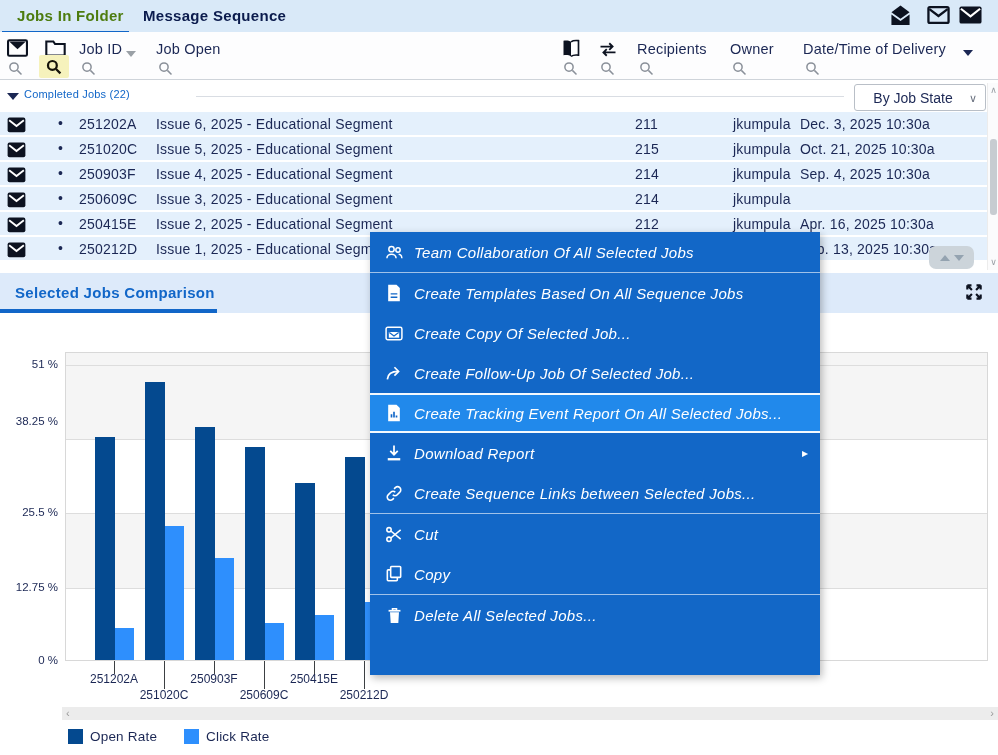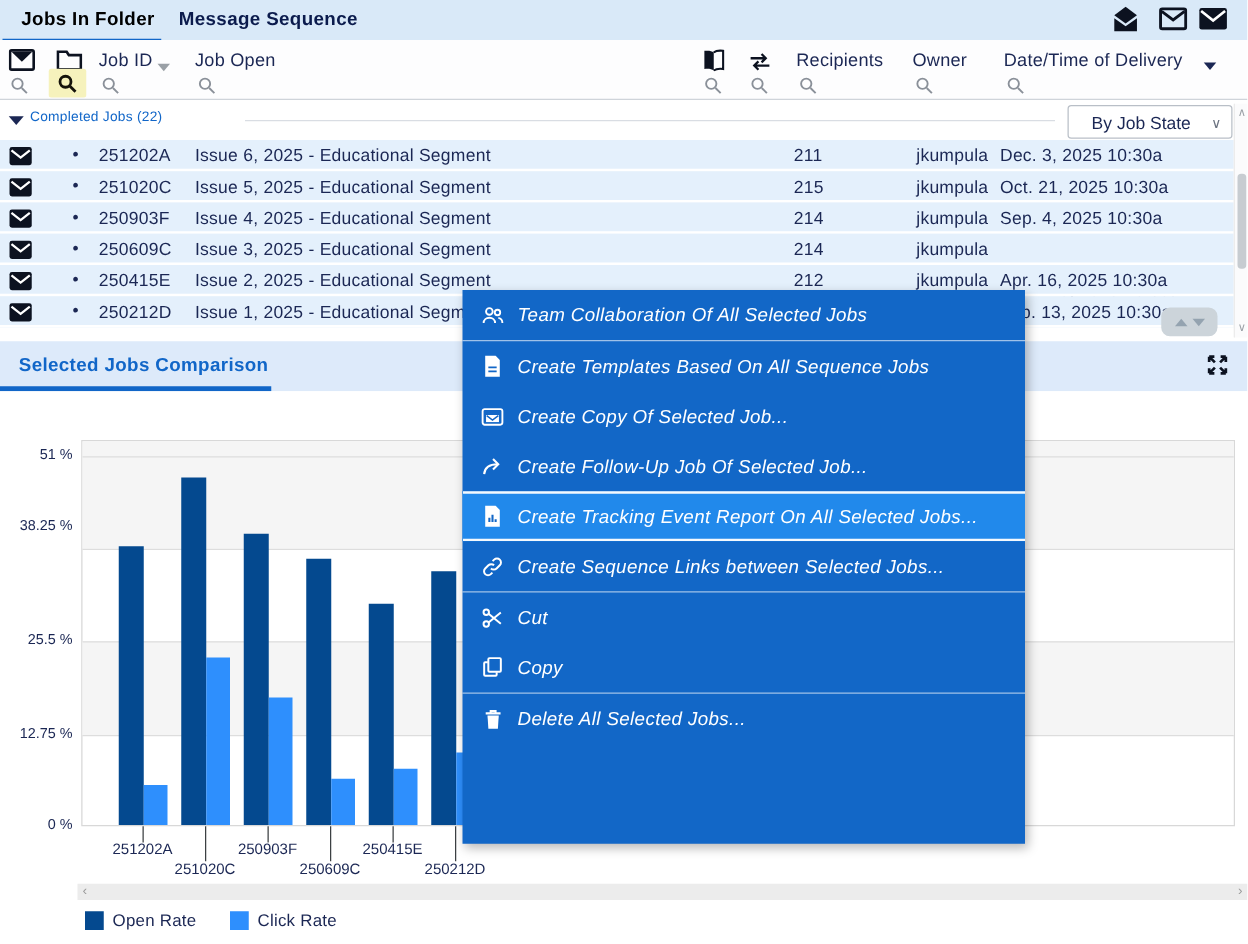--- a/index.html
+++ b/index.html
@@ -6,21 +6,21 @@
   body { background:#fff; }
   #app {
     position:relative; width:998px; height:755px; overflow:hidden;
     font-family:"Liberation Sans", sans-serif; background:#fff;
     -webkit-font-smoothing:antialiased;
   }
 
   
   .tabbar { position:absolute; left:0; top:0; width:998px; height:32px; background:#d9e9f8; }
   .tab { position:absolute; top:7px; font-size:15px; font-weight:bold; letter-spacing:.3px; cursor:default; }
-  .tab.active { color:#000000; }
+  .tab.active { color:#4d7c0f; }
   .tab.inactive { color:#0b1b4d; }
   .tab-underline { position:absolute; left:2px; top:31px; width:127px; height:4px; background:#1166c8; }
   .ticon { position:absolute; top:5px; }
 
   
   .colheader { position:absolute; left:0; top:32px; width:998px; height:48px; background:#fdfdfe; border-bottom:1px solid #cfd4da; }
   .colhead-label { position:absolute; top:9px; font-size:14.5px; color:#1b2754; letter-spacing:.2px; }
   .hicon { position:absolute; top:7px; }
   .mag { position:absolute; top:26px; width:22px; height:20px; display:flex; align-items:center; }
   .mag.hl { left:39px; top:23px; width:30px; height:23px; background:#f6f2bc; border-radius:2px; justify-content:center; }
@@ -401,20 +401,30 @@
         <span class="ic">
           <svg viewBox="0 0 24 24" width="20" height="20">
             <path d="M5 2h10l4 4v16H5z" fill="#fff"></path>
             <path d="M9 17.5v-4M12 17.5v-7M15 17.5v-2.5" stroke="#1267c7" stroke-width="2"></path>
           </svg>
         </span>
         <span class="lbl">Create Tracking Event Report On All Selected Jobs...</span>
       </div>
       <div class="mi">
         <span class="ic">
+          <svg viewBox="0 0 24 24" width="20" height="20" fill="none" stroke="#fff" stroke-width="2.1">
+            <path d="M12 3v10M7.5 9.5L12 14l4.5-4.5"></path>
+            <path d="M4.5 19.5h15" stroke-width="2.8"></path>
+          </svg>
+        </span>
+        <span class="lbl">Download Report</span>
+        <span class="subarrow">▸</span>
+      </div>
+      <div class="mi">
+        <span class="ic">
           <svg viewBox="0 0 24 24" width="21" height="21" fill="none" stroke="#fff" stroke-width="1.9">
             <path d="M10.5 13.5a3.8 3.8 0 005.4 0l3.1-3.1a3.8 3.8 0 10-5.4-5.4l-1.5 1.5"></path>
             <path d="M13.5 10.5a3.8 3.8 0 00-5.4 0l-3.1 3.1a3.8 3.8 0 105.4 5.4l1.5-1.5"></path>
           </svg>
         </span>
         <span class="lbl">Create Sequence Links between Selected Jobs...</span>
       </div>
       <div class="msep"></div>
       <div class="mi">
         <span class="ic">

